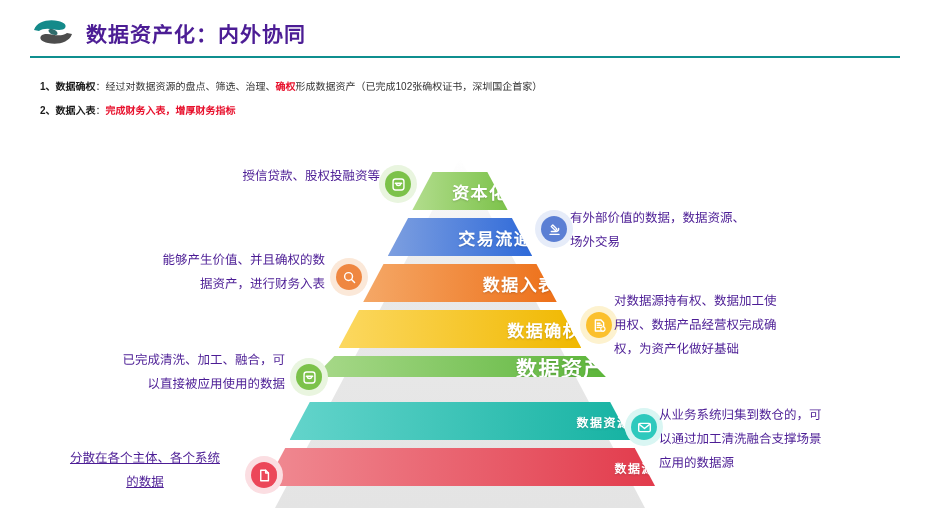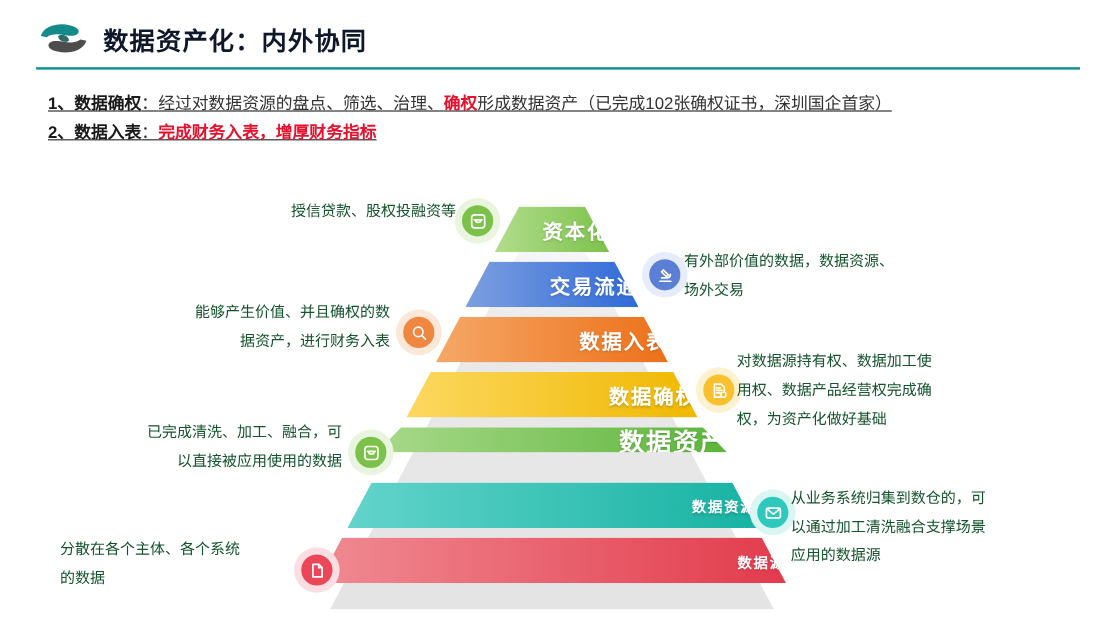--- a/index.html
+++ b/index.html
@@ -30,46 +30,45 @@
     width: 44px;
     height: 28px;
   }
   .page-title {
     position: absolute;
     left: 86px;
     top: 18px;
     font-size: 21px;
     font-weight: bold;
     letter-spacing: 1px;
-    color: #0f172a;
+    color: #4c1d95;
     white-space: nowrap;
   }
   .title-rule {
     position: absolute;
     left: 30px;
     top: 56px;
     width: 870px;
     height: 2px;
     background: #0f8f8f;
   }
 
   
   .bullets {
     position: absolute;
     left: 40px;
     top: 76px;
     width: 860px;
   }
   .bullet-row {
-    font-size: 14px;
+    font-size: 10px;
     line-height: 21px;
     color: #333333;
     white-space: nowrap;
     margin-bottom: 3px;
-    text-decoration: underline;
   }
   .bullet-num { font-weight: bold; color: #1a1a1a; }
   .bullet-key { font-weight: bold; color: #1a1a1a; }
   .hl { color: #e8112d; font-weight: bold; }
   .plain { color: #333333; }
 
   
   .stage {
     position: absolute;
     left: 0;
@@ -113,21 +112,21 @@
     box-shadow: 0 1px 4px rgba(0,0,0,0.15);
   }
   .icon-badge svg { display: block; }
 
   
   .note {
     position: absolute;
     z-index: 4;
     font-size: 12.5px;
     line-height: 24px;
-    color: #14532d;
+    color: #4c1d95;
     white-space: pre-line;
   }
   .note.right { text-align: left; }
   .note.left  { text-align: right; }
 </style>
 </head>
 <body>
 
 <div class="header">
   <div class="logo">
@@ -221,16 +220,16 @@
       </div>
       <div class="note left" style="left: 659px; top: 254px; width: 225px; text-align: left; font-family: Liberation Mono, monospace;">从业务系统归集到数仓的，可
 以通过加工清洗融合支撑场景
 应用的数据源</div>
       <div class="icon-badge" style="left: 251px; top: 312px; background: radial-gradient(circle at 35% 30%, rgb(236, 71, 89), rgb(236, 71, 89)); box-shadow: rgb(251, 222, 226) 0px 0px 0px 6px, rgba(0, 0, 0, 0.12) 0px 1px 4px;">
         <svg width="15" height="15" viewBox="0 0 16 16">
           <path d="M4 2.4 h5.2 l3 3 v8.2 h-8.2 z" stroke="#ffffff" fill="none" stroke-width="1.5" stroke-linecap="round" stroke-linejoin="round"></path>
           <path d="M9.2 2.4 v3 h3" stroke="#ffffff" fill="none" stroke-width="1.5" stroke-linecap="round" stroke-linejoin="round"></path>
         </svg>
       </div>
-      <div class="note right" style="left: 50px; top: 296px; width: 190px; text-align: left;">分散在各个主体、各个系统
+      <div class="note right" style="left: 50px; top: 296px; width: 190px; text-align: center; text-decoration: underline;">分散在各个主体、各个系统
 的数据</div>
     </div>
 </div>
 
 </body></html>

